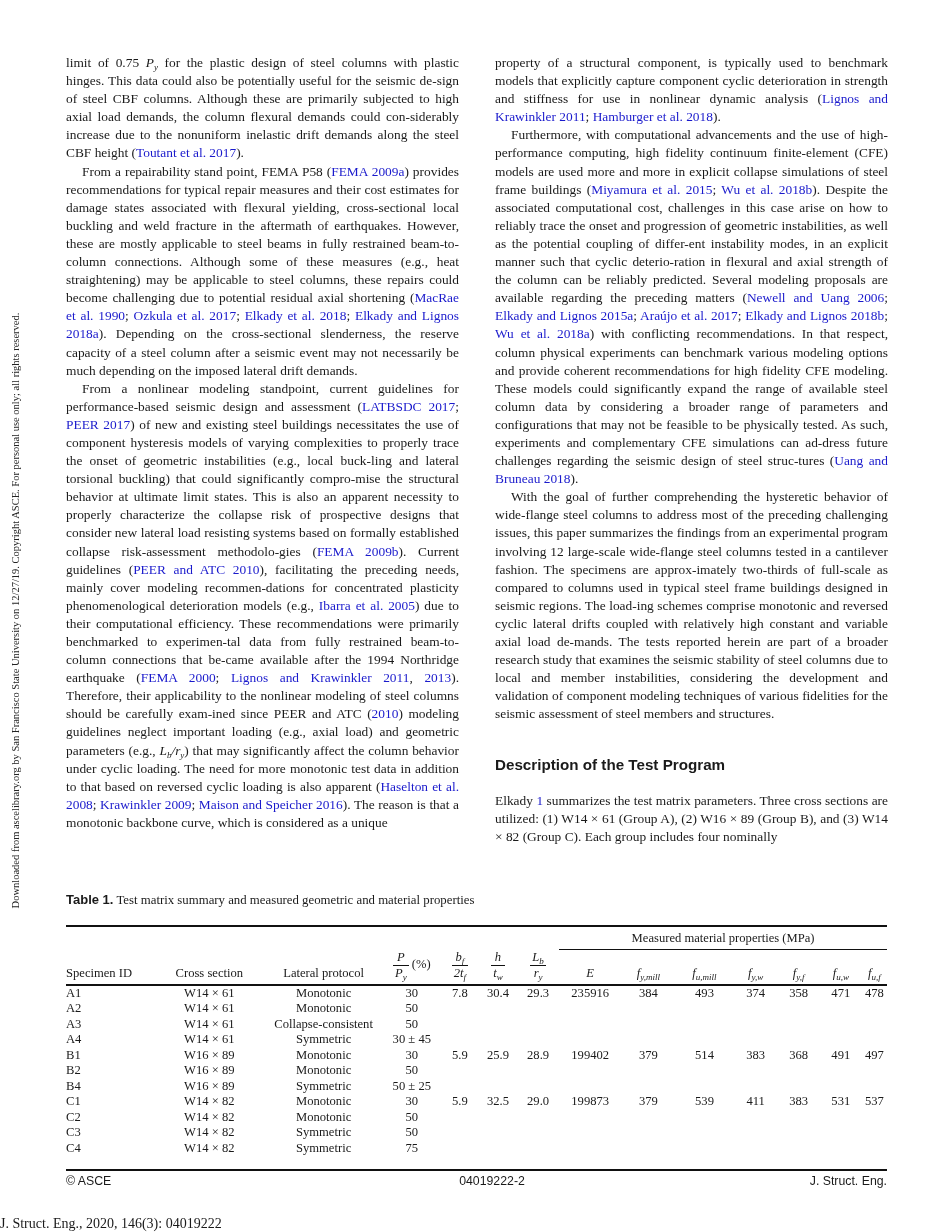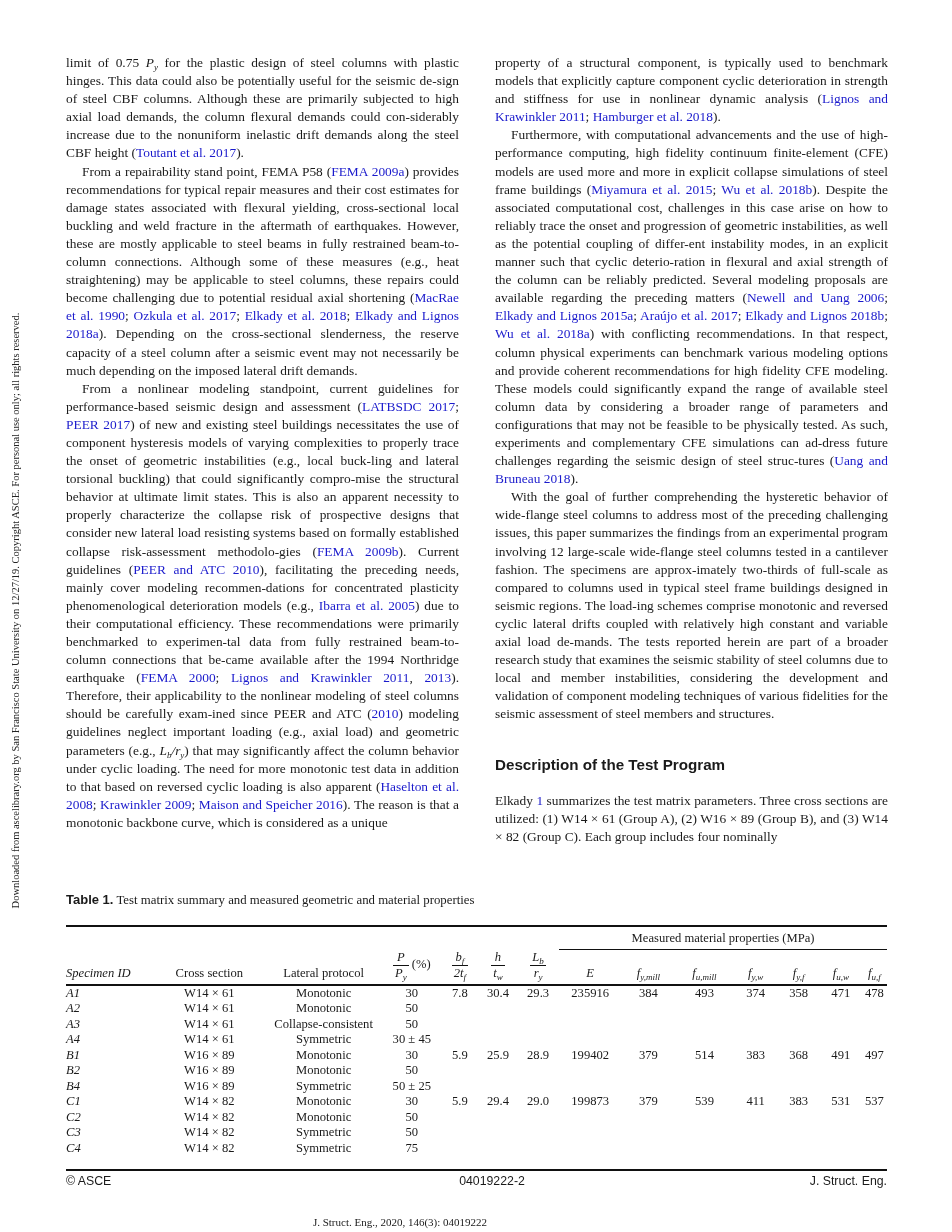--- a/index.html
+++ b/index.html
@@ -23,30 +23,30 @@
   .table-wrap { position: absolute; left: 66px; top: 892px; width: 821px; }
   .table-caption { font-size: 12.8px; margin-bottom: 17px; }
   .table-caption b { font-family: "Liberation Sans", "DejaVu Sans", sans-serif; font-size: 13px; }
   table { width: 821px; border-collapse: collapse; font-size: 12.6px; }
   table thead tr.top th { border-top: 2px solid #111; }
   th { font-weight: normal; padding: 0; vertical-align: bottom; }
   th.group { border-bottom: 1px solid #111; padding: 4px 0 3px 0; font-size: 12.6px; }
   thead tr.last th { border-bottom: 2px solid #111; padding-bottom: 3px; }
   td { padding: 0; height: 15.5px; line-height: 15.5px; text-align: center; }
   tbody tr:last-child td { border-bottom: 2px solid #111; padding-bottom: 13px; }
-  td.left, th.left { text-align: left; font-style: italic; }
+  td.left, th.left { text-align: left; }
   .frac { display: inline-block; vertical-align: middle; text-align: center; font-style: italic; font-size: 12.6px; }
   .frac .n { display: block; padding: 0 2px; border-bottom: 1px solid #111; line-height: 15px; }
   .frac .d { display: block; padding: 0 2px; line-height: 15px; }
   .hdr-italic { font-style: italic; }
   .footer { position: absolute; top: 1174px; font-family: "Liberation Sans", "DejaVu Sans", sans-serif; font-size: 12.3px; }
   .footer.left { left: 66px; }
   .footer.center { left: 16px; width: 952px; text-align: center; }
   .footer.right { right: 65px; }
-  .citation { position: absolute; top: 1216px; left: 0; width: 800px; text-align: center; font-size: 11px; }
+  .citation { position: absolute; top: 1216px; left: 0; width: 800px; font-size: 14px; }
 </style>
 </head>
 <body>
 
 <div class="sidebar-note">Downloaded from ascelibrary.org by San Francisco State University on 12/27/19. Copyright ASCE. For personal use only; all rights reserved.</div>
 
 <div class="col left">
   <p><span>limit of 0.75 </span><i class="m"><span>P</span><sub>y</sub></i><span> for the plastic design of steel columns with plastic hinges. This data could also be potentially useful for the seismic de-­sign of steel CBF columns. Although these are primarily subjected to high axial load demands, the column flexural demands could con-­siderably increase due to the nonuniform inelastic drift demands along the steel CBF height (</span><a class="ref">Toutant et al. 2017</a><span>).</span></p>
 
   <p class="indent"><span>From a repairability stand point, FEMA P58 (</span><a class="ref">FEMA 2009a</a><span>) provides recommendations for typical repair measures and their cost estimates for damage states associated with flexural yielding, cross-sectional local buckling and weld fracture in the aftermath of earthquakes. However, these are mostly applicable to steel beams in fully restrained beam-to-column connections. Although some of these measures (e.g., heat straightening) may be applicable to steel columns, these repairs could become challenging due to potential residual axial shortening (</span><a class="ref">MacRae et al. 1990</a><span>; </span><a class="ref">Ozkula et al. 2017</a><span>; </span><a class="ref">Elkady et al. 2018</a><span>; </span><a class="ref">Elkady and Lignos 2018a</a><span>). Depending on the cross-sectional slenderness, the reserve capacity of a steel column after a seismic event may not necessarily be much depending on the imposed lateral drift demands.</span></p>
@@ -219,21 +219,21 @@
           <td></td>
           <td></td>
           <td></td>
         </tr>
         <tr>
           <td class="left">C1</td>
           <td>W14 × 82</td>
           <td>Monotonic</td>
           <td>30</td>
           <td>5.9</td>
-          <td>29.4</td>
+          <td>32.5</td>
           <td>29.0</td>
           <td>199873</td>
           <td>379</td>
           <td>539</td>
           <td>411</td>
           <td>383</td>
           <td>531</td>
           <td>537</td>
         </tr>
         <tr>

